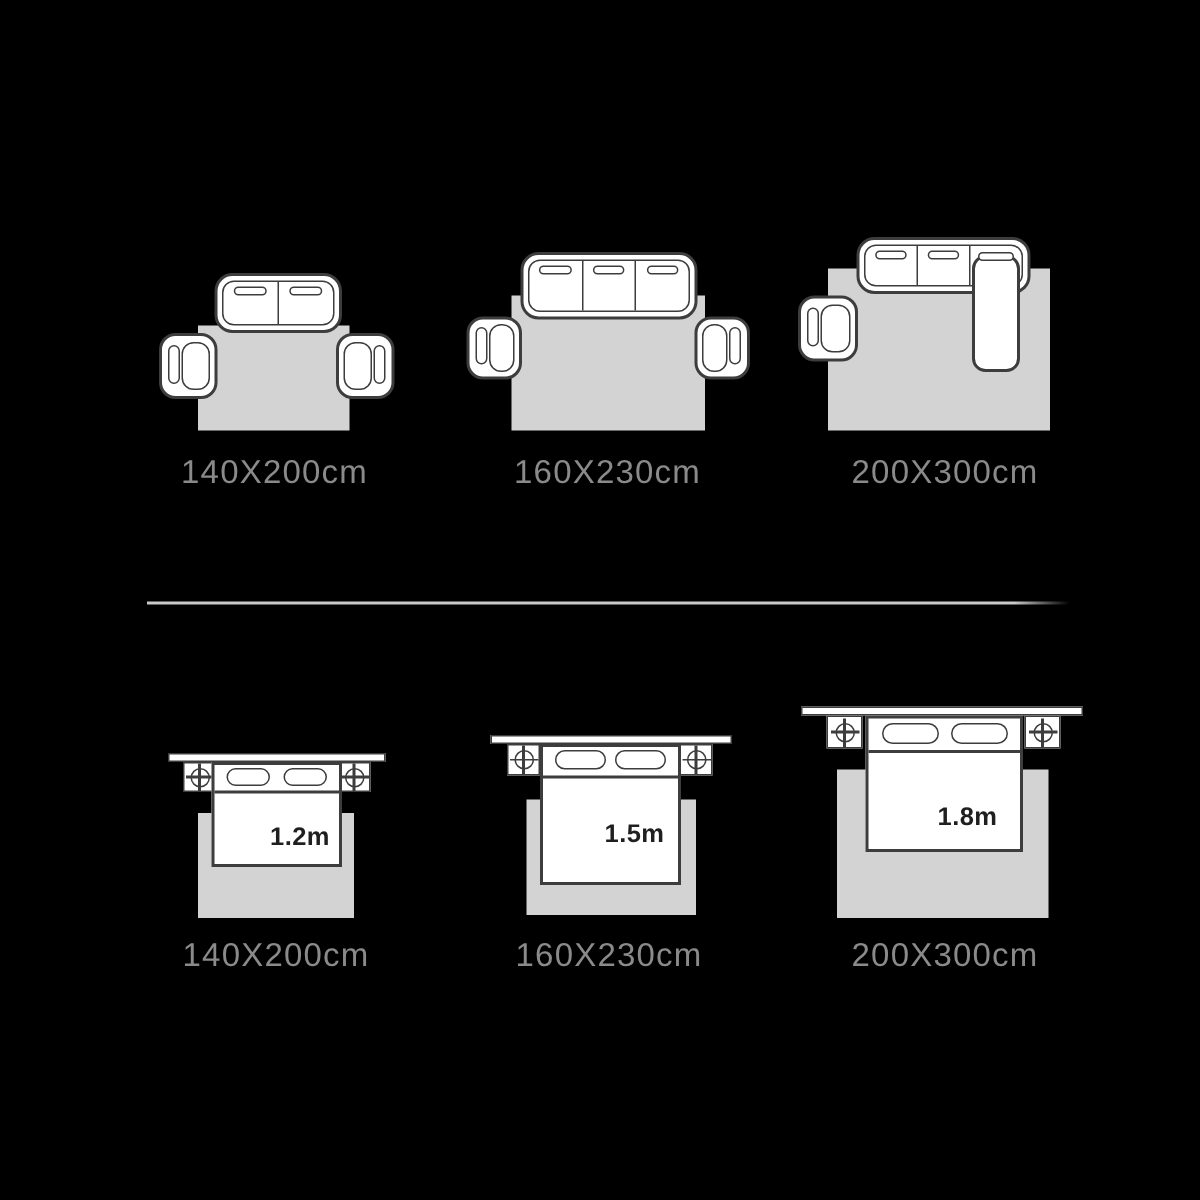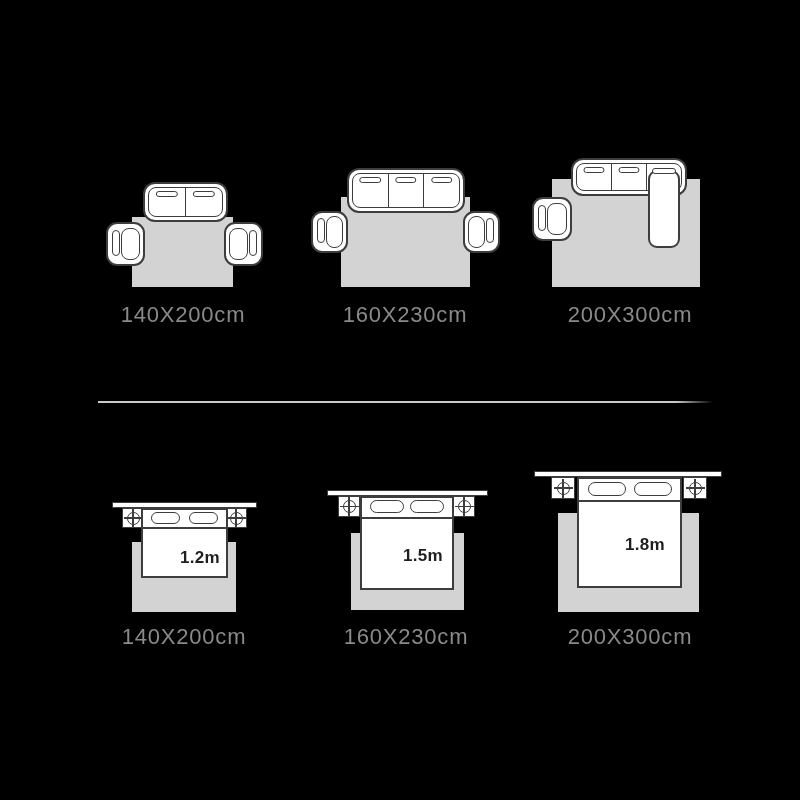--- a/index.html
+++ b/index.html
@@ -177,21 +177,21 @@
 
   <div class="group">
     <div class="rug" style="left:558px;top:513px;width:141px;height:99px"></div>
     <div class="headboard" style="left:534px;top:471px;width:188px;height:6px"></div>
     <div class="nightstand" style="left:551px;top:477px;width:24px;height:22px">
       <div class="lamp"></div>
     </div>
     <div class="nightstand" style="left:683px;top:477px;width:24px;height:22px">
       <div class="lamp"></div>
     </div>
-    <div class="bed" style="left:577px;top:477px;width:105px;height:111px">
+    <div class="bed" style="left:577px;top:477px;width:105px;height:91px">
       <div class="bed-pillow" style="left:9px;top:3px;width:38px;height:14px"></div>
       <div class="bed-pillow" style="left:55px;top:3px;width:38px;height:14px"></div>
       <div class="bed-fold" style="top:21px"></div>
       <div class="bed-width" style="left:36px;top:56px">1.8m</div>
     </div>
     <div class="size-label" style="left:545px;top:624px">200X300cm</div>
   </div>
 
 </div>
 

